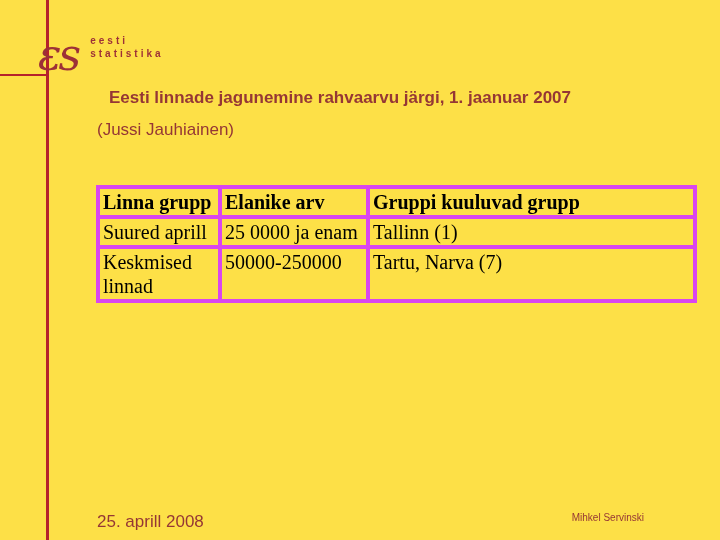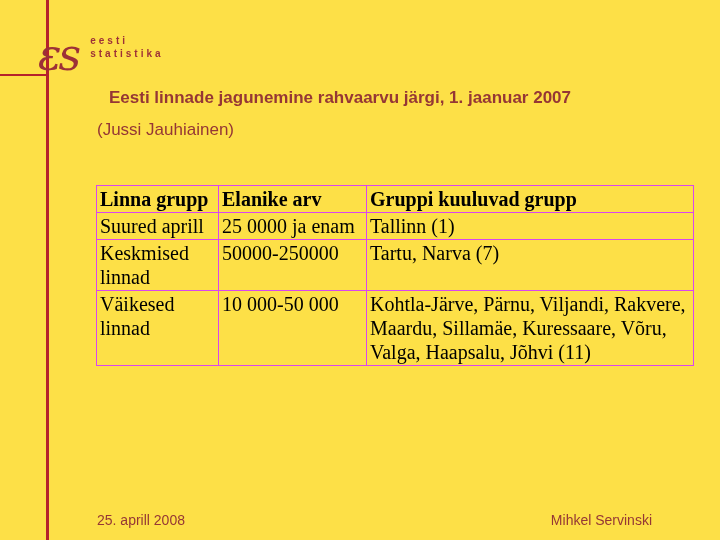--- a/index.html
+++ b/index.html
@@ -54,36 +54,36 @@
     position: absolute; left: 96px; top: 185px;
     width: 597px;
     border-collapse: collapse;
     table-layout: fixed;
     font-family: "Liberation Serif", serif;
     font-size: 20px;
     line-height: 24px;
     color: #000000;
   }
   table.data th, table.data td {
-    border: 1px solid #d946ef;
+    border: 4px solid #d946ef;
     padding: 1px 3px;
     text-align: left;
     vertical-align: top;
   }
   table.data th { font-weight: bold; }
   td.justify { text-align: justify; }
 
   
   .footer-date {
     position: absolute; left: 97px; top: 512px;
-    font-size: 14px; color: #953735;
+    font-size: 17px; color: #953735;
   }
   .footer-author {
-    position: absolute; right: 68px; top: 512px;
-    font-size: 14px; color: #953735;
+    position: absolute; right: 76px; top: 512px;
+    font-size: 10px; color: #953735;
   }
 </style>
 </head>
 <body>
 
 <div class="slide">
 
   <div class="vline"></div>
   <div class="hline"></div>
 
@@ -115,24 +115,19 @@
       <tr>
         <td>Suured aprill</td>
         <td>25 0000 ja enam</td>
         <td>Tallinn (1)</td>
       </tr>
       <tr>
         <td>Keskmised linnad</td>
         <td>50000-250000</td>
         <td>Tartu, Narva (7)</td>
       </tr>
-      <tr>
-        <td>Väikesed linnad</td>
-        <td>10 000-50 000</td>
-        <td class="justify">Kohtla-Järve, Pärnu, Viljandi, Rakvere, Maardu, Sillamäe, Kuressaare, Võru, Valga, Haapsalu, Jõhvi (11)</td>
-      </tr>
     </tbody>
   </table>
 
   <div class="footer-date">25. aprill 2008</div>
   <div class="footer-author">Mihkel Servinski</div>
 
 </div>
 
 </body></html>

